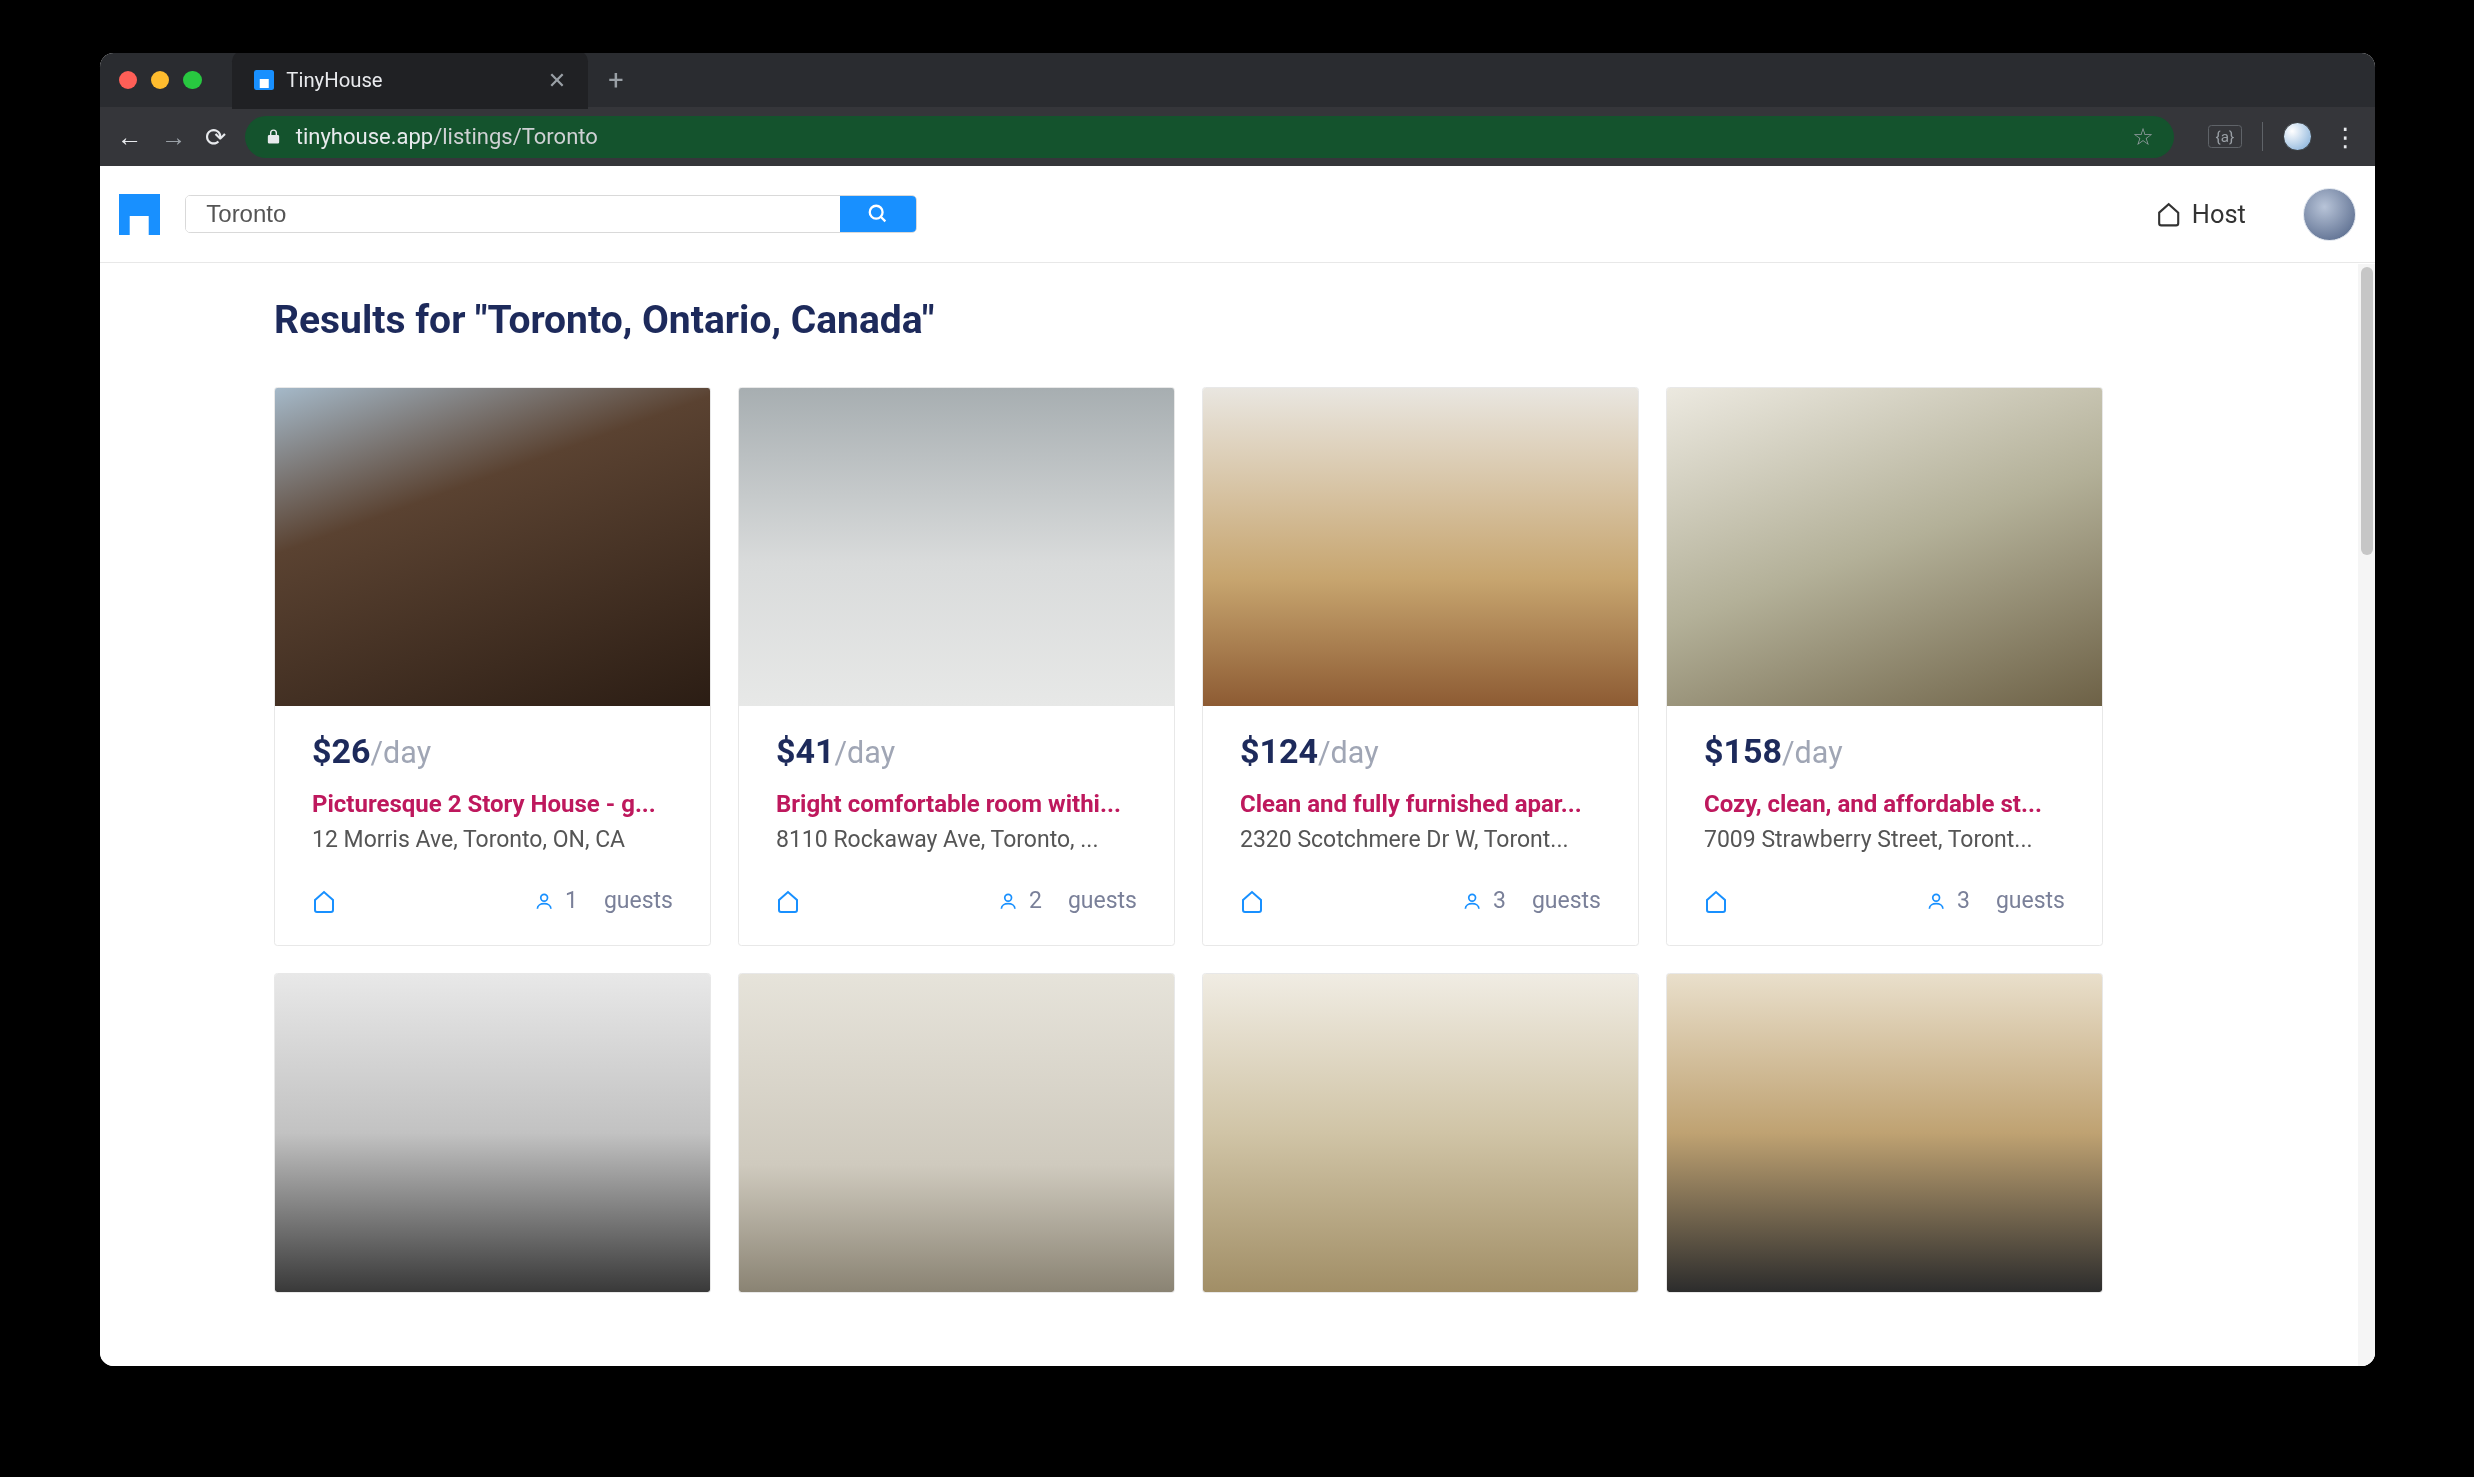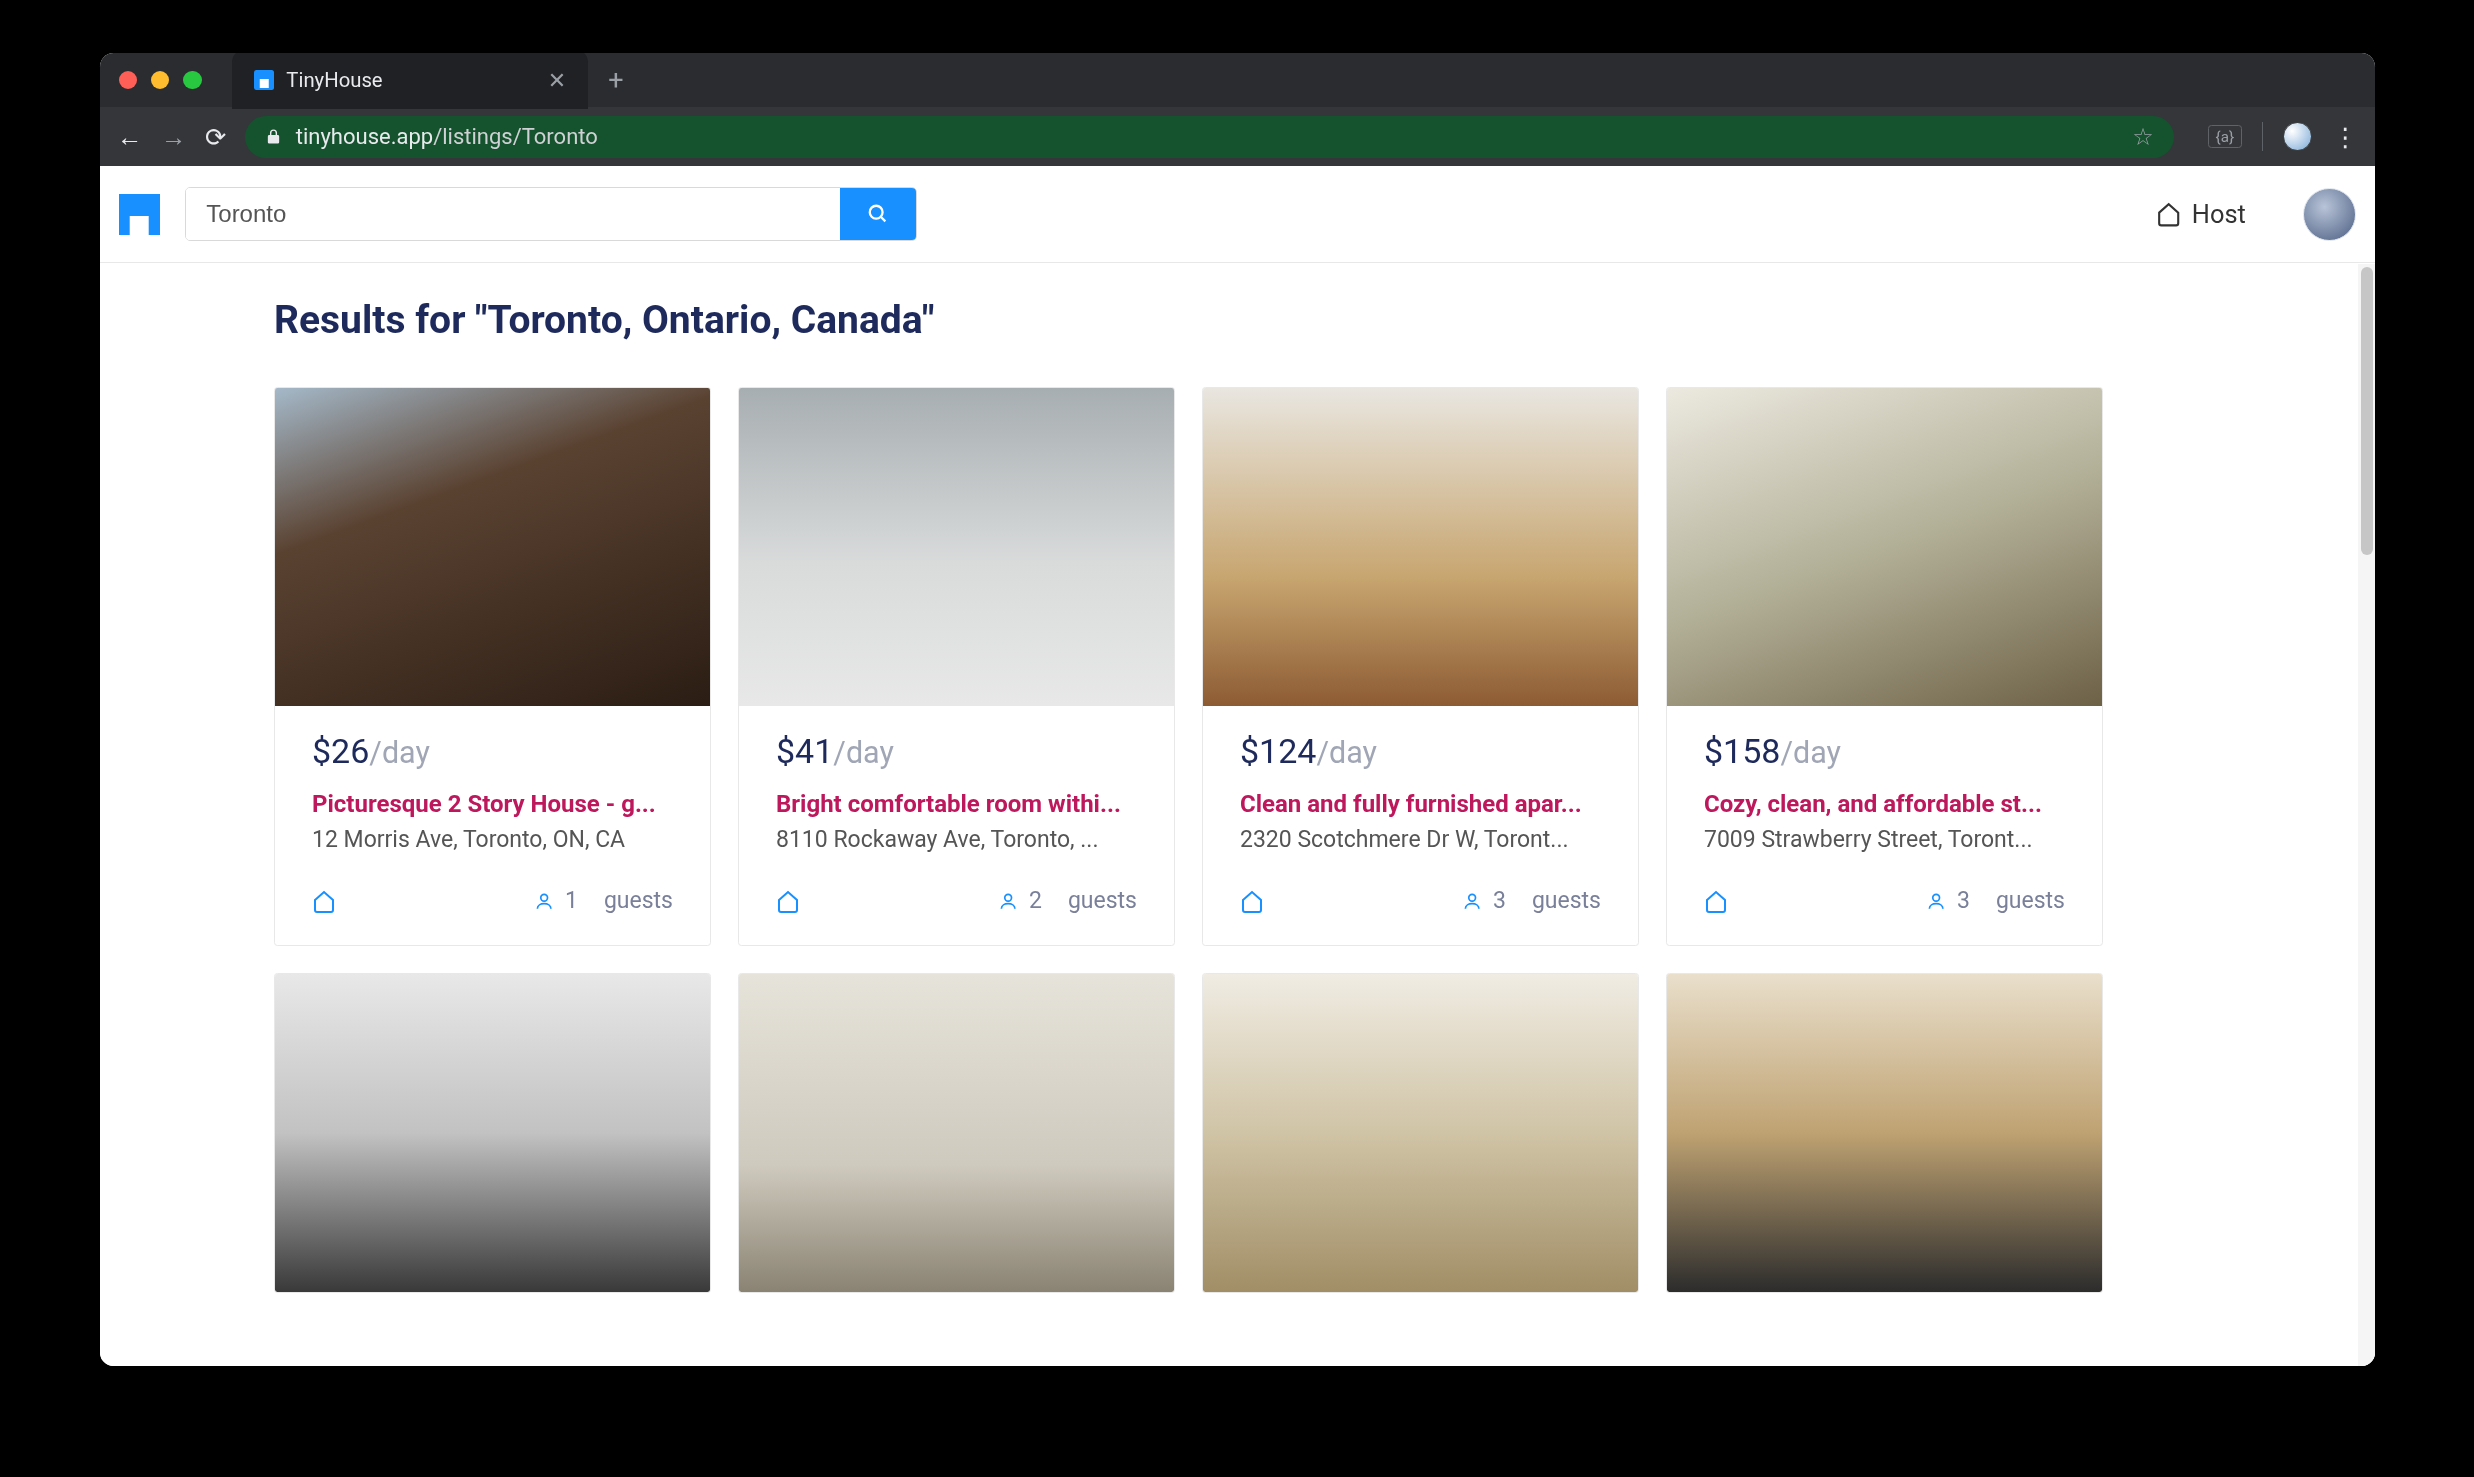--- a/index.html
+++ b/index.html
@@ -103,21 +103,21 @@
   position: absolute;
   bottom: 0; left: 50%;
   transform: translateX(-50%);
   width: 18.6px; height: 18.6px;
   background: #fff;
 }
 .search-wrap {
   display: flex;
   border: 0.8px solid #d9d9d9;
   border-radius: 5.1px;
-  height: 54px;
+  height: 38px;
   overflow: hidden;
 }
 .search-input {
   border: none;
   outline: none;
   font-size: 24px;
   padding: 0 20.3px;
   width: 654px;
   color: #555;
 }
@@ -168,21 +168,21 @@
   overflow: hidden;
   cursor: pointer;
   background: #fff;
 }
 .card-img {
   height: 318px;
   background-size: cover;
   background-position: center;
 }
 .card-body { padding: 25.4px 37px 30.5px; }
-.price { font-size: 34px; font-weight: 400; color: #1d2a5b; }
+.price { font-size: 34px; font-weight: 700; color: #1d2a5b; }
 .per { font-size: 30.5px; font-weight: 400; color: #a0a6b5; }
 .card-title {
   font-size: 24px; font-weight: 700; color: #be185d;
   margin-top: 18.6px;
   white-space: nowrap; overflow: hidden; text-overflow: ellipsis;
 }
 .card-addr {
   font-size: 23px; color: #555; margin-top: 8.5px;
   white-space: nowrap; overflow: hidden; text-overflow: ellipsis;
 }

